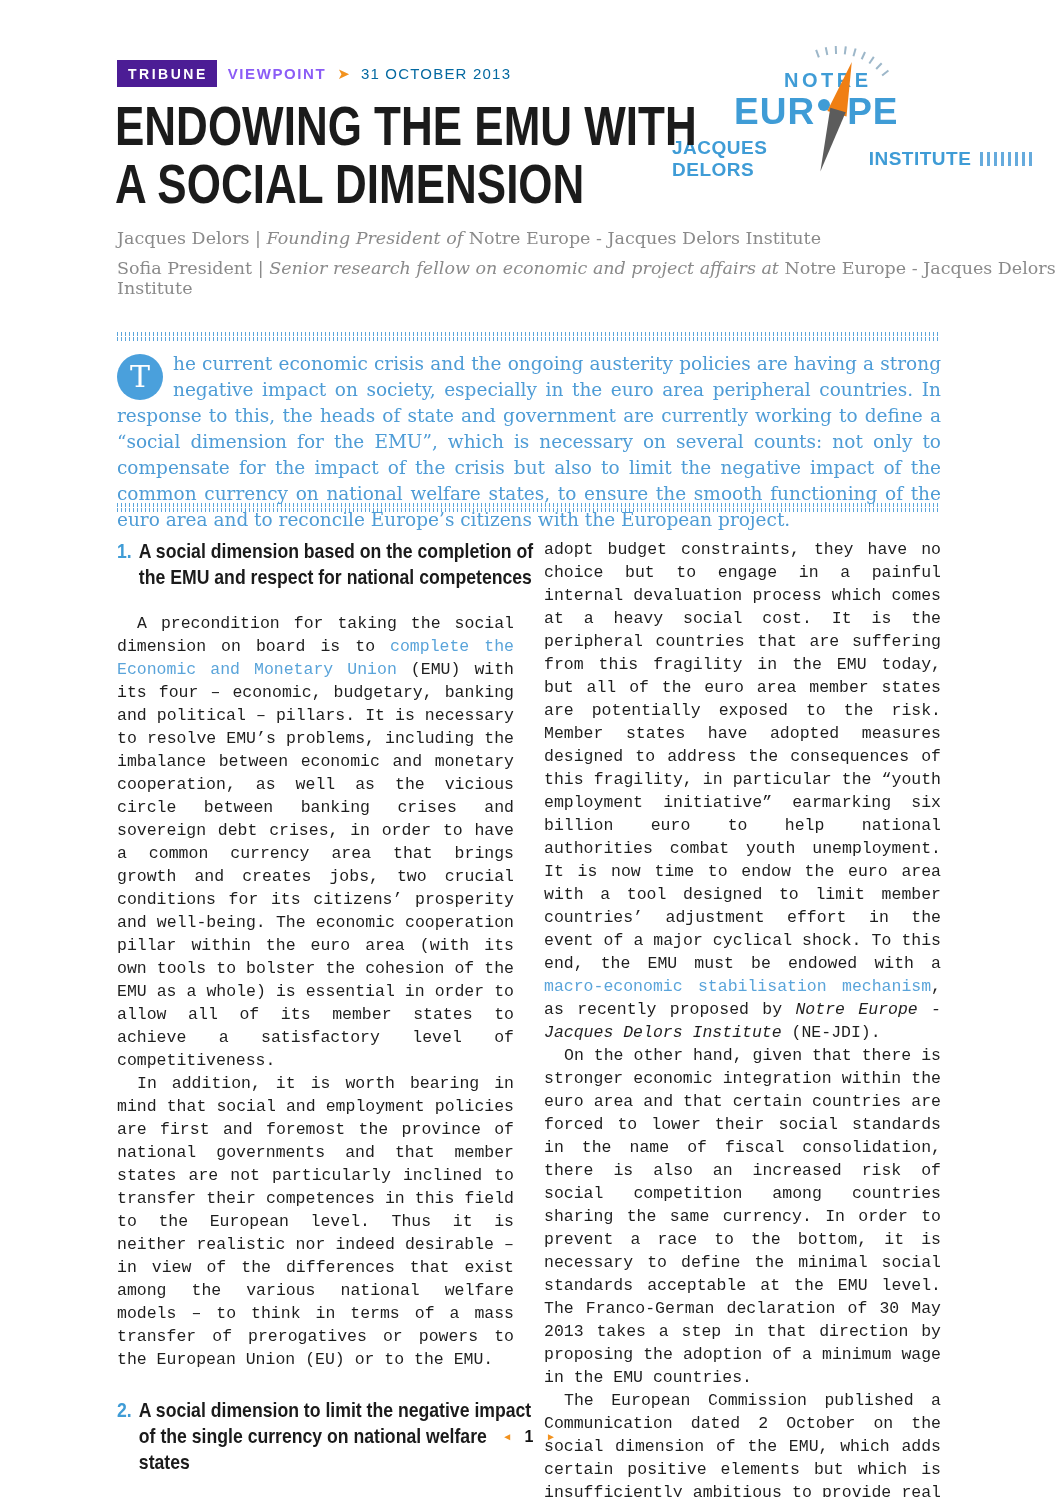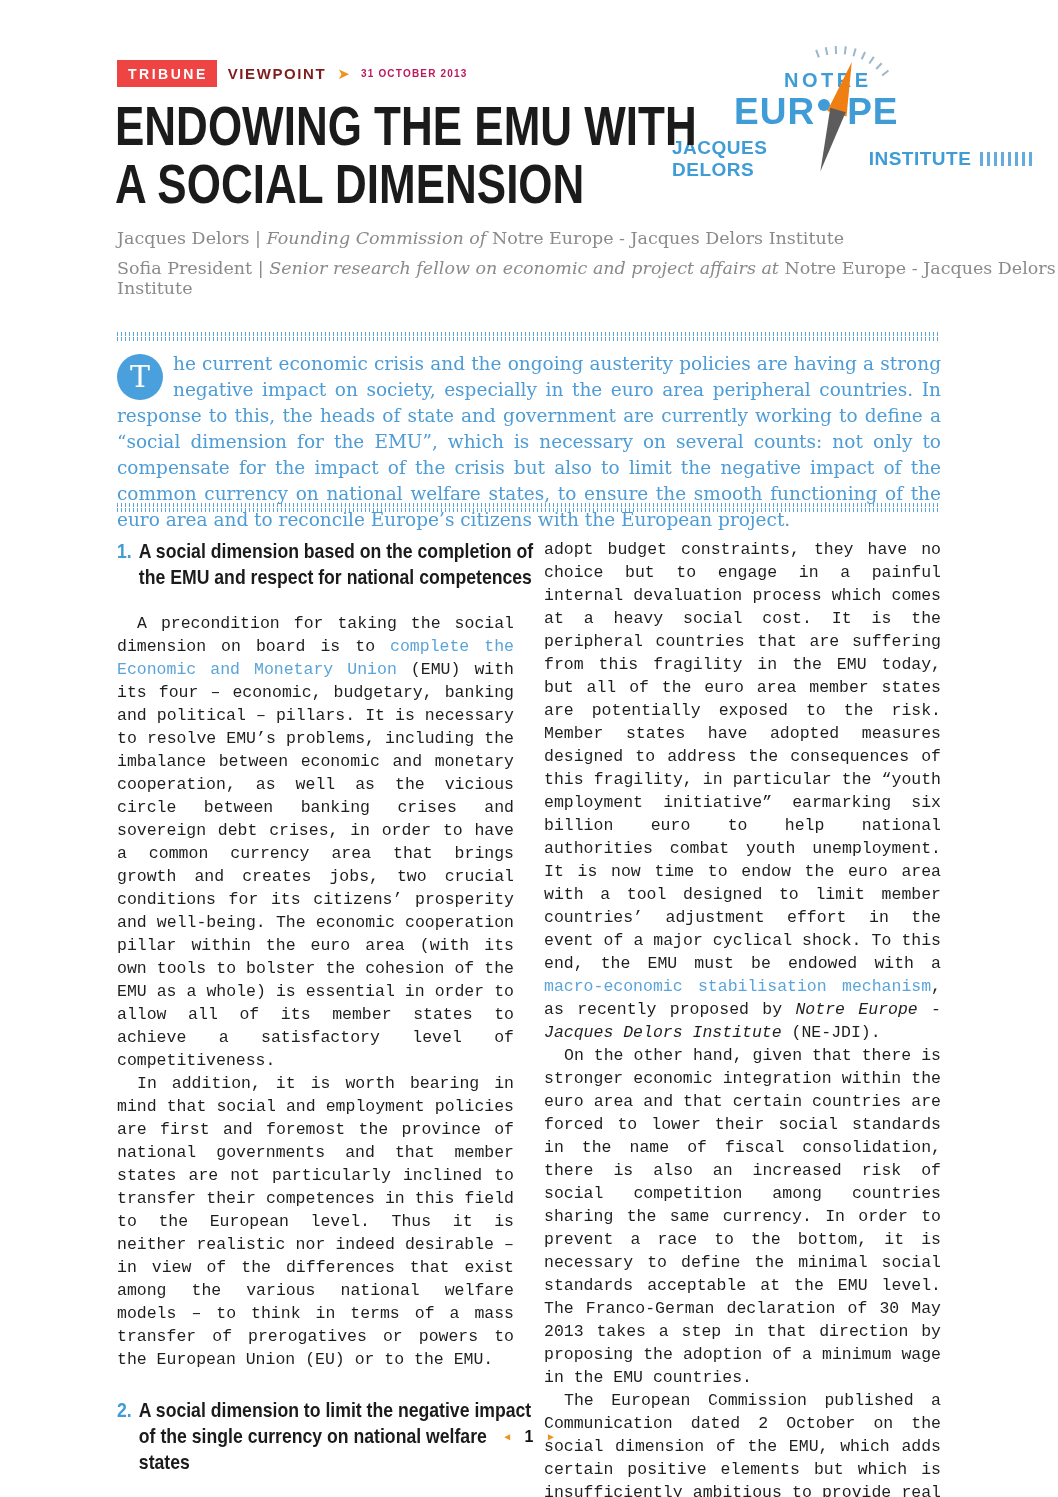--- a/index.html
+++ b/index.html
@@ -12,27 +12,27 @@
     -webkit-font-smoothing: antialiased;
   }
 
   
   .kicker-row {
     position: absolute; left: 117px; top: 60px;
     display: flex; align-items: center; gap: 11px;
     font-family: "Liberation Sans", sans-serif;
   }
   .badge {
-    background: #ef4444; color: #ffffff;
+    background: #4c1d95; color: #ffffff;
     font-weight: bold; font-size: 14px; letter-spacing: 2.5px;
     padding: 6px 9px 5px 11px;
   }
-  .kicker { color: #7f1d1d; font-weight: bold; font-size: 15px; letter-spacing: 1.6px; }
+  .kicker { color: #8b5cf6; font-weight: bold; font-size: 15px; letter-spacing: 1.6px; }
   .kicker-arrow { color: #f2921e; font-size: 15px; line-height: 1; }
-  .kicker-date { color: #be185d; font-weight: bold; font-size: 10px; letter-spacing: 1.2px; }
+  .kicker-date { color: #0369a1; font-weight: normal; font-size: 15px; letter-spacing: 1.2px; }
 
   
   .logo { position: absolute; left: 672px; top: 38px; width: 360px; height: 134px;
           font-family: "Liberation Sans", sans-serif; color: #3f9cd6; font-weight: bold; }
   .logo-notre { position: absolute; left: 112px; top: 31px; font-size: 20px; letter-spacing: 3.5px; }
   .logo-europe { position: absolute; left: 62px; top: 53px; font-size: 37px; letter-spacing: 1px; display: flex; align-items: flex-start; }
   .logo-dot { display: inline-block; width: 12px; height: 12px; border-radius: 50%; background: #3f9cd6; margin: 8px 4px 0 3px; }
   .logo-pe { margin-left: 13px; }
   .logo-needle { position: absolute; left: 126px; top: -4px; width: 80px; height: 140px; overflow: visible; }
   .logo-line2 { position: absolute; left: 0px; top: 99px; font-size: 19px; letter-spacing: 0.5px; display: flex; align-items: center; }
@@ -136,21 +136,21 @@
 
 <div class="doc-title">
   <span>ENDOWING THE EMU WITH</span><br>
   <span>A SOCIAL DIMENSION</span>
 </div>
 
 <div class="authors">
   <div class="author-line">
     <span>Jacques Delors</span>
     <span>|</span>
-    <span class="author-role">Founding Commission of</span>
+    <span class="author-role">Founding President of</span>
     <span>Notre Europe - Jacques Delors Institute</span>
   </div>
   <div class="author-line">
     <span>Sofia President</span>
     <span>|</span>
     <span class="author-role">Senior research fellow on economic and project affairs at</span>
     <span>Notre Europe - Jacques Delors Institute</span>
   </div>
 </div>
 

